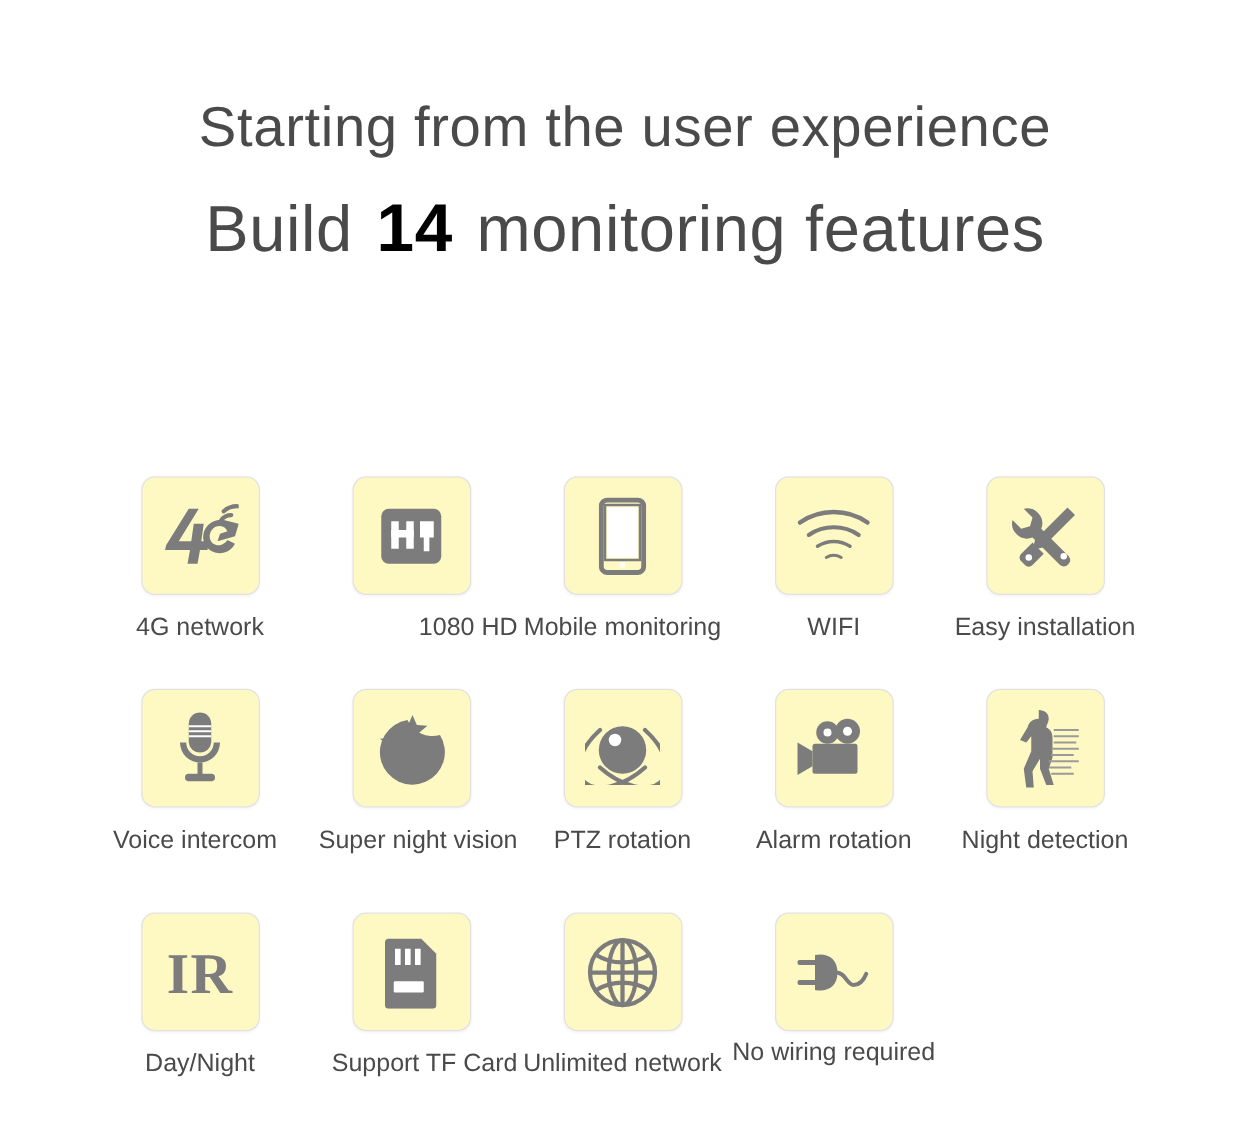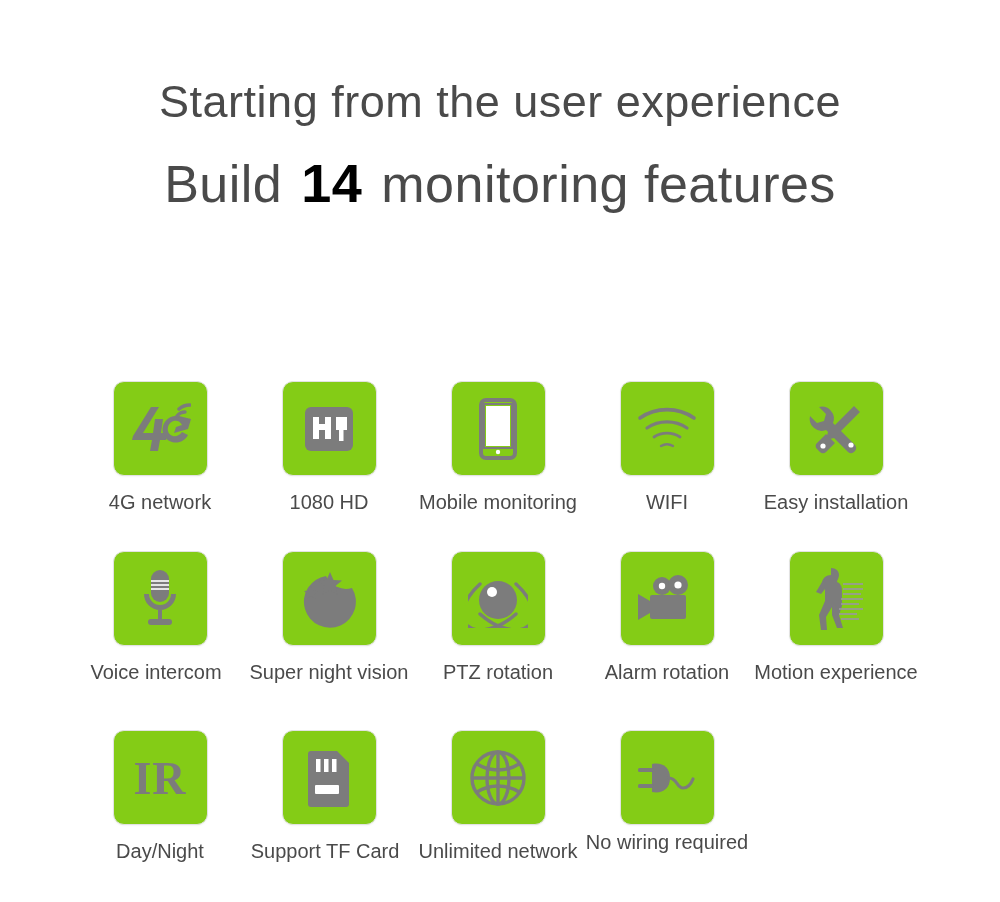--- a/index.html
+++ b/index.html
@@ -61,21 +61,21 @@
     position: absolute;
     width: 170px;
     text-align: center;
   }
   .tile {
     width: 95px;
     height: 95px;
     margin: 0 auto;
     border: 1px solid #e2e2e2;
     border-radius: 11px;
-    background: #84cc16;
+    background: #fef9c3;
     box-sizing: border-box;
     display: flex;
     align-items: center;
     justify-content: center;
     box-shadow: 0 1px 2px rgba(0,0,0,0.04);
   }
   .tile svg { display: block; }
   .caption {
     margin-top: 16px;
     font-size: 20px;
@@ -84,21 +84,21 @@
     line-height: 1;
   }
 
   
   .row1 { top: 381px; }
   .row2 { top: 551px; }
   .row3 { top: 730px; }
 
   
   .col1 { left: 75px; }
-  .col2 { left: 244px; }
+  .col2 { left: 244px; text-align: right; }
   .col3 { left: 413px; }
   .col4 { left: 582px; }
   .col5 { left: 751px; }
 
   
   .cap-nudge-left  { margin-left: -8px; }
   .cap-up          { margin-top: 7px; }
 </style>
 </head>
 <body>
@@ -261,21 +261,21 @@
           <line x1="36" y1="23" x2="56" y2="23"></line>
           <line x1="36" y1="28" x2="54" y2="28"></line>
           <line x1="34" y1="33" x2="56" y2="33"></line>
           <line x1="34" y1="38" x2="52" y2="38"></line>
           <line x1="32" y1="43" x2="56" y2="43"></line>
           <line x1="32" y1="48" x2="50" y2="48"></line>
           <line x1="34" y1="53" x2="52" y2="53"></line>
         </g>
       </svg>
     </div>
-    <div class="caption">Motion experience</div>
+    <div class="caption">Night detection</div>
   </div>
 
   <div class="feature row3 col1">
     <div class="tile">
       <svg width="58" height="52" viewBox="0 0 58 52">
         <text x="29" y="42" text-anchor="middle" font-family="'Liberation Serif', serif" font-size="46" font-weight="700" fill="#7c7c7c" letter-spacing="1">IR</text>
       </svg>
     </div>
     <div class="caption">Day/Night</div>
   </div>

